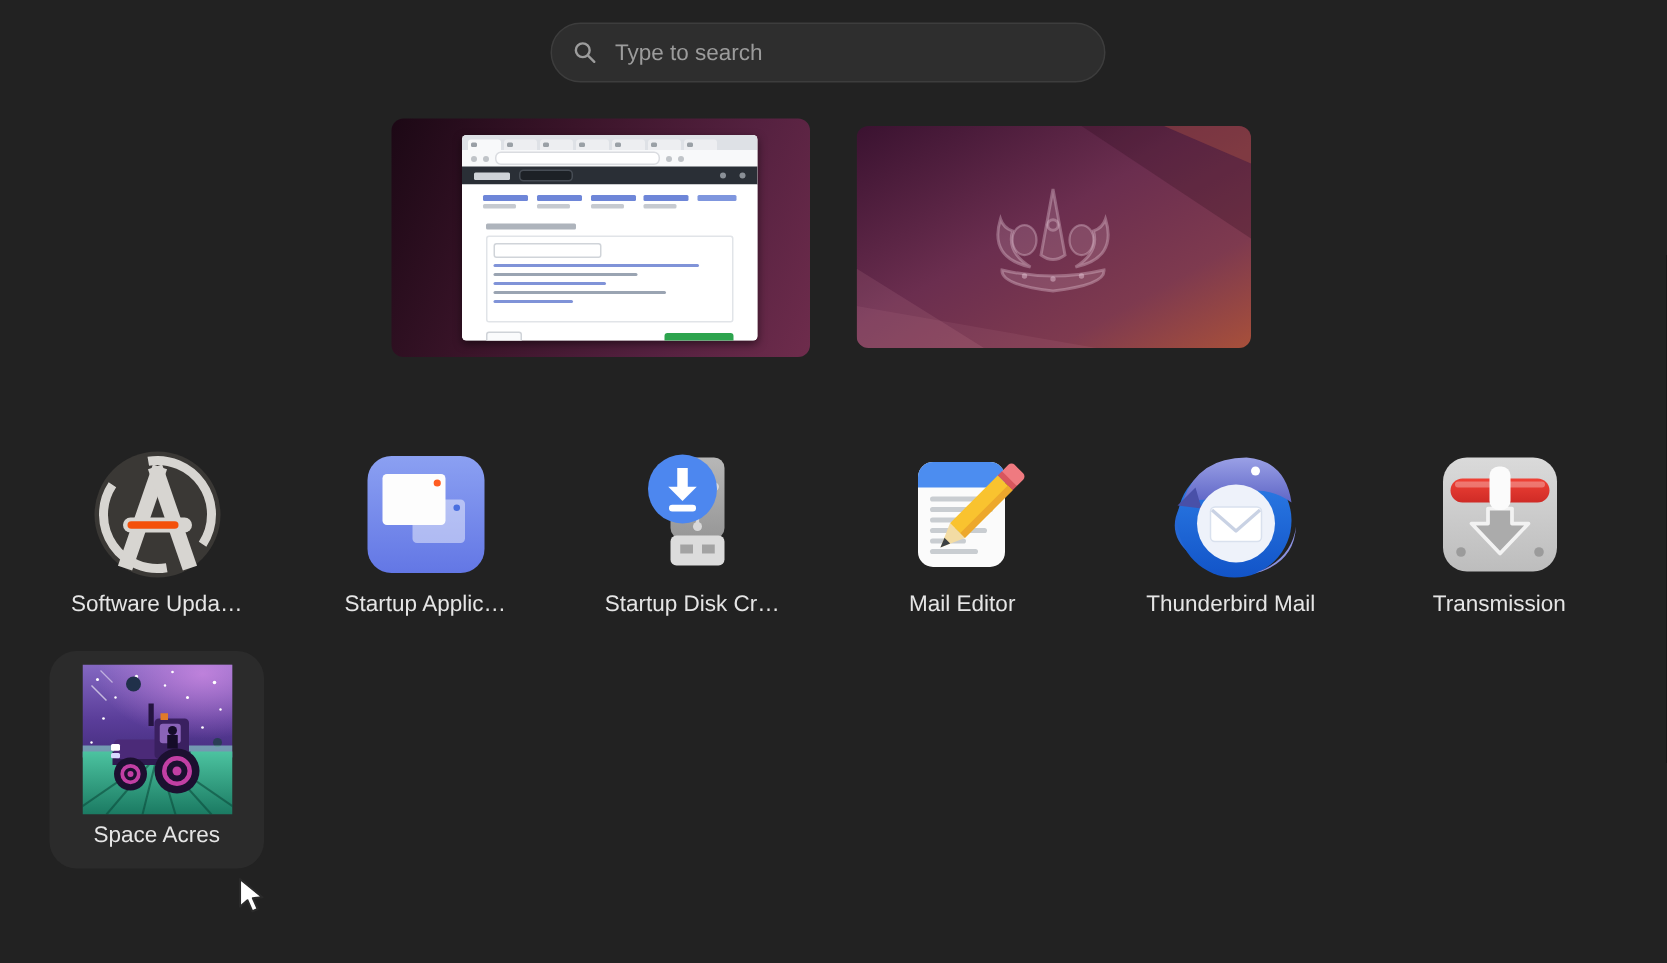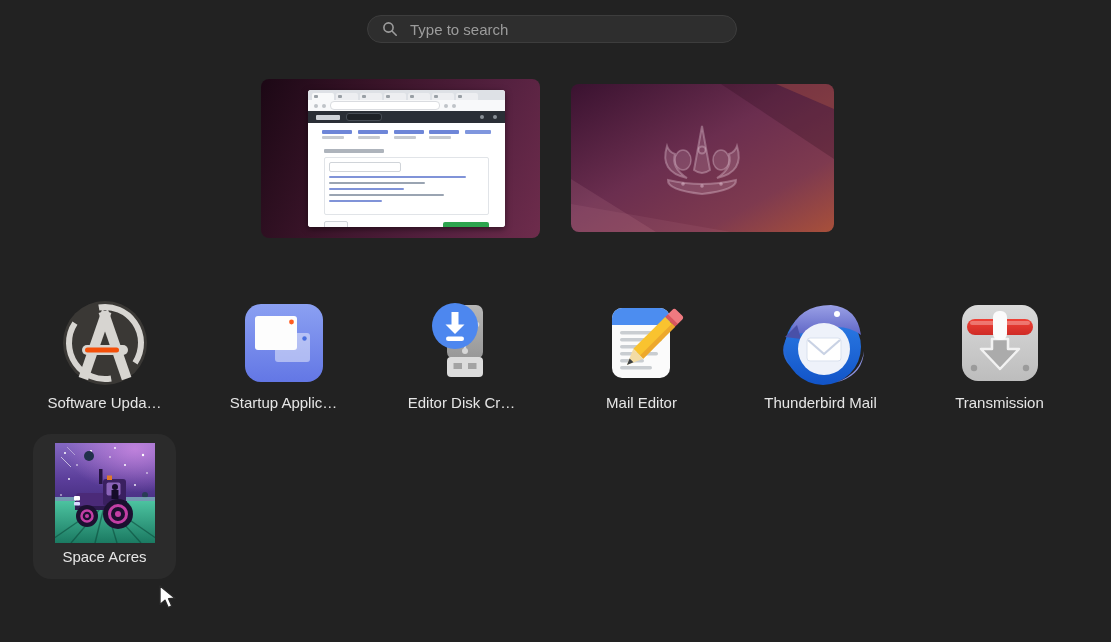--- a/index.html
+++ b/index.html
@@ -3,21 +3,21 @@
 <meta charset="utf-8">
 <style>
   html,body{margin:0;padding:0;background:#111;}
   .screen{
     position:relative;width:1111px;height:642px;background:#222226;
     overflow:hidden;font-family:"Liberation Sans",sans-serif;
     background:#222222;
   }
   
   .search-pill{
-    position:absolute;left:367px;top:15px;width:370px;height:28px;
+    position:absolute;left:367px;top:15px;width:370px;height:40px;
     background:#2e2e2e;border:1px solid #3d3d3d;border-radius:21px;
     display:flex;align-items:center;box-sizing:border-box;padding:0 14px;gap:10px;
   }
   .search-pill input{
     flex:1;background:transparent;border:none;outline:none;
     color:#e8e8e8;font-size:15px;font-family:"Liberation Sans",sans-serif;
   }
   .search-pill input::placeholder{color:#9c9c9c;}
   
   .ws{position:absolute;border-radius:8px;overflow:hidden;cursor:pointer;}
@@ -240,21 +240,21 @@
         <circle cx="49" cy="54" r="3" fill="#d8d8d8"></circle>
         <rect x="31" y="60" width="36" height="20" rx="4" fill="#dcdcdc"></rect>
         <rect x="37.5" y="66" width="8.5" height="6" fill="#a3a3a3"></rect>
         <rect x="52" y="66" width="8.5" height="6" fill="#a3a3a3"></rect>
         <circle cx="39" cy="29" r="23" fill="#4d87ef"></circle>
         <rect x="35.5" y="15" width="7" height="13" fill="#ffffff"></rect>
         <polygon points="39,37 29.5,27.5 48.5,27.5" fill="#ffffff"></polygon>
         <rect x="30" y="39.5" width="18" height="4.5" rx="2.2" fill="#ffffff"></rect>
       </svg>
     </div>
-    <div class="lbl">Editor Disk Cr…</div>
+    <div class="lbl">Startup Disk Cr…</div>
   </div>
 
   <div class="tile" style="left:570px;top:282px;">
     <div class="ibox">
       <svg width="92" height="92" viewBox="0 0 92 92">
         <rect x="16" y="11" width="58" height="70" rx="10" fill="#fbfbfb"></rect>
         <path d="M16,21 a10,10 0 0 1 10,-10 h38 a10,10 0 0 1 10,10 v7 h-58 Z" fill="#4c8df0"></path>
         <g fill="#c9cdd1">
           <rect x="24" y="34" width="36" height="3.4" rx="1.7"></rect>
           <rect x="24" y="41" width="42" height="3.4" rx="1.7"></rect>

